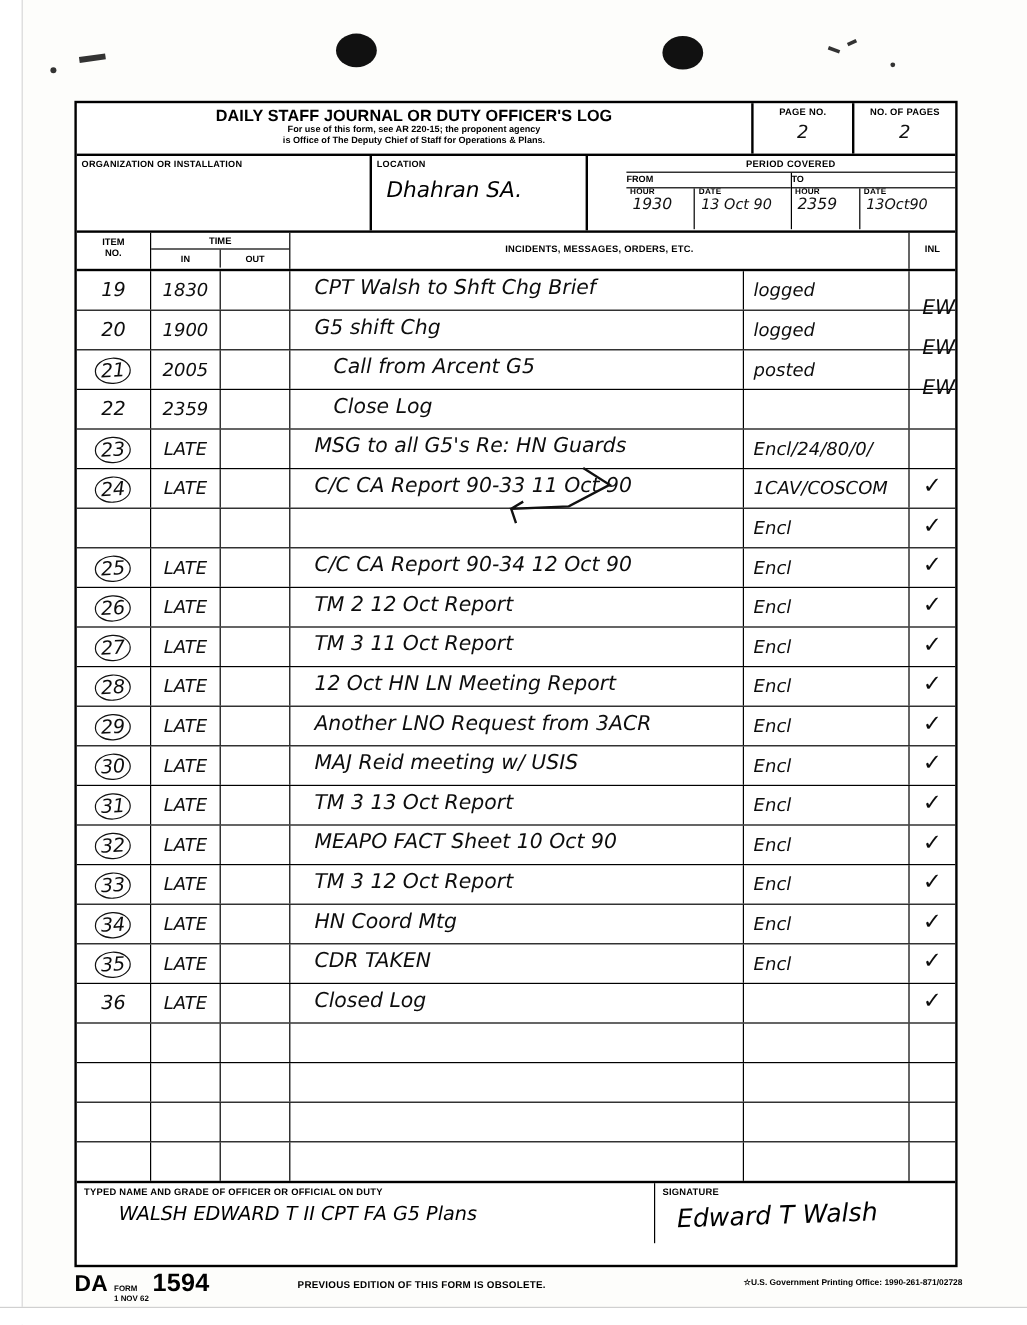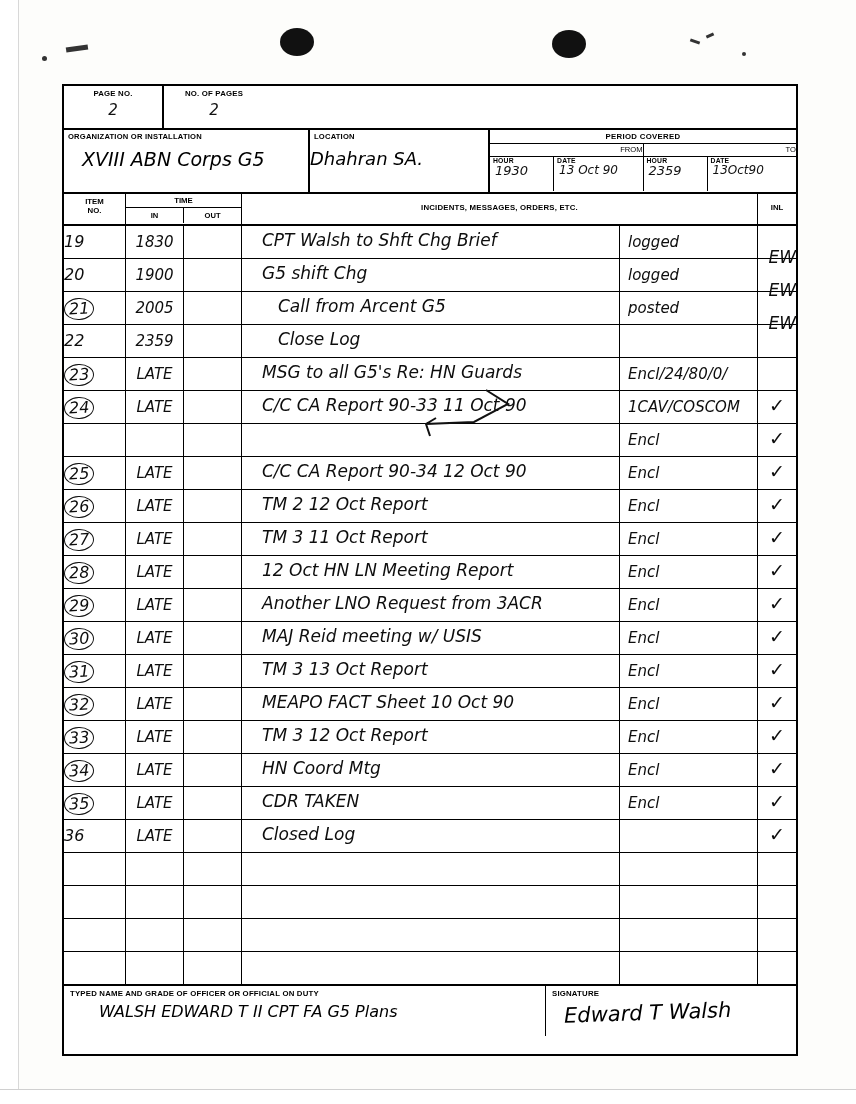--- a/index.html
+++ b/index.html
@@ -77,21 +77,21 @@
     font-weight: bold;
     font-size: 13.5px;
     letter-spacing: .1px;
   }
   .t-small {
     font-size: 7.6px;
     font-weight: bold;
     line-height: 1.18;
   }
   .page-no, .no-pages {
-    width: 100px;
+    width: 84px;
     text-align: center;
     box-sizing: border-box;
   }
   .page-no { border-right: 2px solid #000; }
   .cellhdr {
     font-size: 7.8px;
     font-weight: bold;
     letter-spacing: .2px;
     padding-top: 3px;
   }
@@ -121,20 +121,21 @@
   .loc-cell {
     width: 180px;
     border-right: 2px solid #000;
     box-sizing: border-box;
     position: relative;
   }
   .period-cell {
     flex: 1;
     box-sizing: border-box;
     position: relative;
+    margin-left: 32px;
   }
   .mini-label {
     font-size: 7.6px;
     font-weight: bold;
     padding: 2px 0 0 4px;
     letter-spacing: .2px;
   }
   .period-title {
     text-align: center;
     font-size: 7.8px;
@@ -147,23 +148,23 @@
   .period-split {
     display: flex;
     height: 47px;
   }
   .period-half {
     flex: 1;
     box-sizing: border-box;
   }
   .period-half.first { border-right: 1.5px solid #000; }
   .ph-title {
-    text-align: right;
+    text-align: left;
     font-size: 7.6px;
-    font-weight: normal;
+    font-weight: bold;
     border-bottom: 1.5px solid #000;
     height: 12px;
     line-height: 12px;
   }
   .ph-split { display: flex; height: 34px; }
   .ph-hour { width: 42%; border-right: 1.5px solid #000; box-sizing: border-box;}
   .ph-date { flex: 1; box-sizing: border-box;}
   .ph-sub {
     font-size: 6.8px;
     font-weight: bold;
@@ -182,20 +183,21 @@
     font-family: "DejaVu Sans", sans-serif;
     font-size: 19px;
     font-style: italic;
     padding-left: 18px;
     padding-top: 7px;
   }
   .loc-val {
     font-family: "DejaVu Sans", sans-serif;
     font-size: 18px;
     font-style: italic;
+    padding-left: 12px;
     padding-top: 7px;
   }
 
   
   .colhdr {
     display: flex;
     height: 30px;
     border-bottom: 2px solid #000;
   }
   .c-item {
@@ -301,20 +303,21 @@
     position: relative;
   }
 
   .hw {
     font-family: "DejaVu Sans", sans-serif;
     font-style: italic;
     color: #0d0d0d;
   }
   .item-txt {
     font-size: 16px;
+    text-align: center;
     padding-top: 6px;
   }
   .in-txt {
     font-size: 15px;
     text-align: center;
     padding-top: 7px;
   }
   .inc-txt {
     font-size: 17px;
     padding-left: 20px;
@@ -444,34 +447,38 @@
   <div class="punch p2"></div>
   <div class="speck s1"></div>
   <div class="speck s2"></div>
   <div class="speck s3"></div>
   <div class="speck s4"></div>
   <div class="speck s5"></div>
 
   <div class="form">
 
     <div class="title-row">
+      <div class="title-main">
+        <div class="t-big">DAILY STAFF JOURNAL OR DUTY OFFICER'S LOG</div>
+        <div class="t-small">For use of this form, see AR 220-15; the proponent agency</div>
+        <div class="t-small">is Office of  The Deputy Chief of Staff for Operations &amp; Plans.</div>
+      </div>
       <div class="page-no">
         <div class="cellhdr">PAGE NO.</div>
         <div class="pg-val hand">2</div>
       </div>
       <div class="no-pages">
         <div class="cellhdr">NO. OF PAGES</div>
         <div class="pg-val hand">2</div>
       </div>
     </div>
 
     <div class="org-row">
       <div class="org-cell">
         <div class="mini-label">ORGANIZATION OR INSTALLATION</div>
-        <div class="org-val">XVIII ABN Corps G5</div>
       </div>
       <div class="loc-cell">
         <div class="mini-label">LOCATION</div>
         <div class="loc-val">Dhahran SA.</div>
       </div>
       <div class="period-cell">
         <div class="period-title">PERIOD COVERED</div>
         <div class="period-split">
           <div class="period-half first">
             <div class="ph-title">FROM</div>
@@ -891,14 +898,26 @@
         <div class="foot-val">WALSH EDWARD T  II CPT FA  G5 Plans</div>
       </div>
       <div class="foot-sig">
         <div class="foot-label">SIGNATURE</div>
         <div class="sig-val">Edward T Walsh</div>
       </div>
     </div>
 
   </div>
 
+  <div class="belowform">
+    <div class="da-form">
+      <span class="da-big">DA</span>
+      <span class="da-stack">
+        <span style="display:block">FORM</span>
+        <span style="display:block">1 NOV 62</span>
+      </span>
+      <span class="da-num">1594</span>
+    </div>
+    <div class="prev-ed">PREVIOUS EDITION OF THIS FORM IS OBSOLETE.</div>
+    <div class="gpo">☆U.S. Government Printing Office: 1990-261-871/02728</div>
+  </div>
 
 </div>
 
 </body></html>

